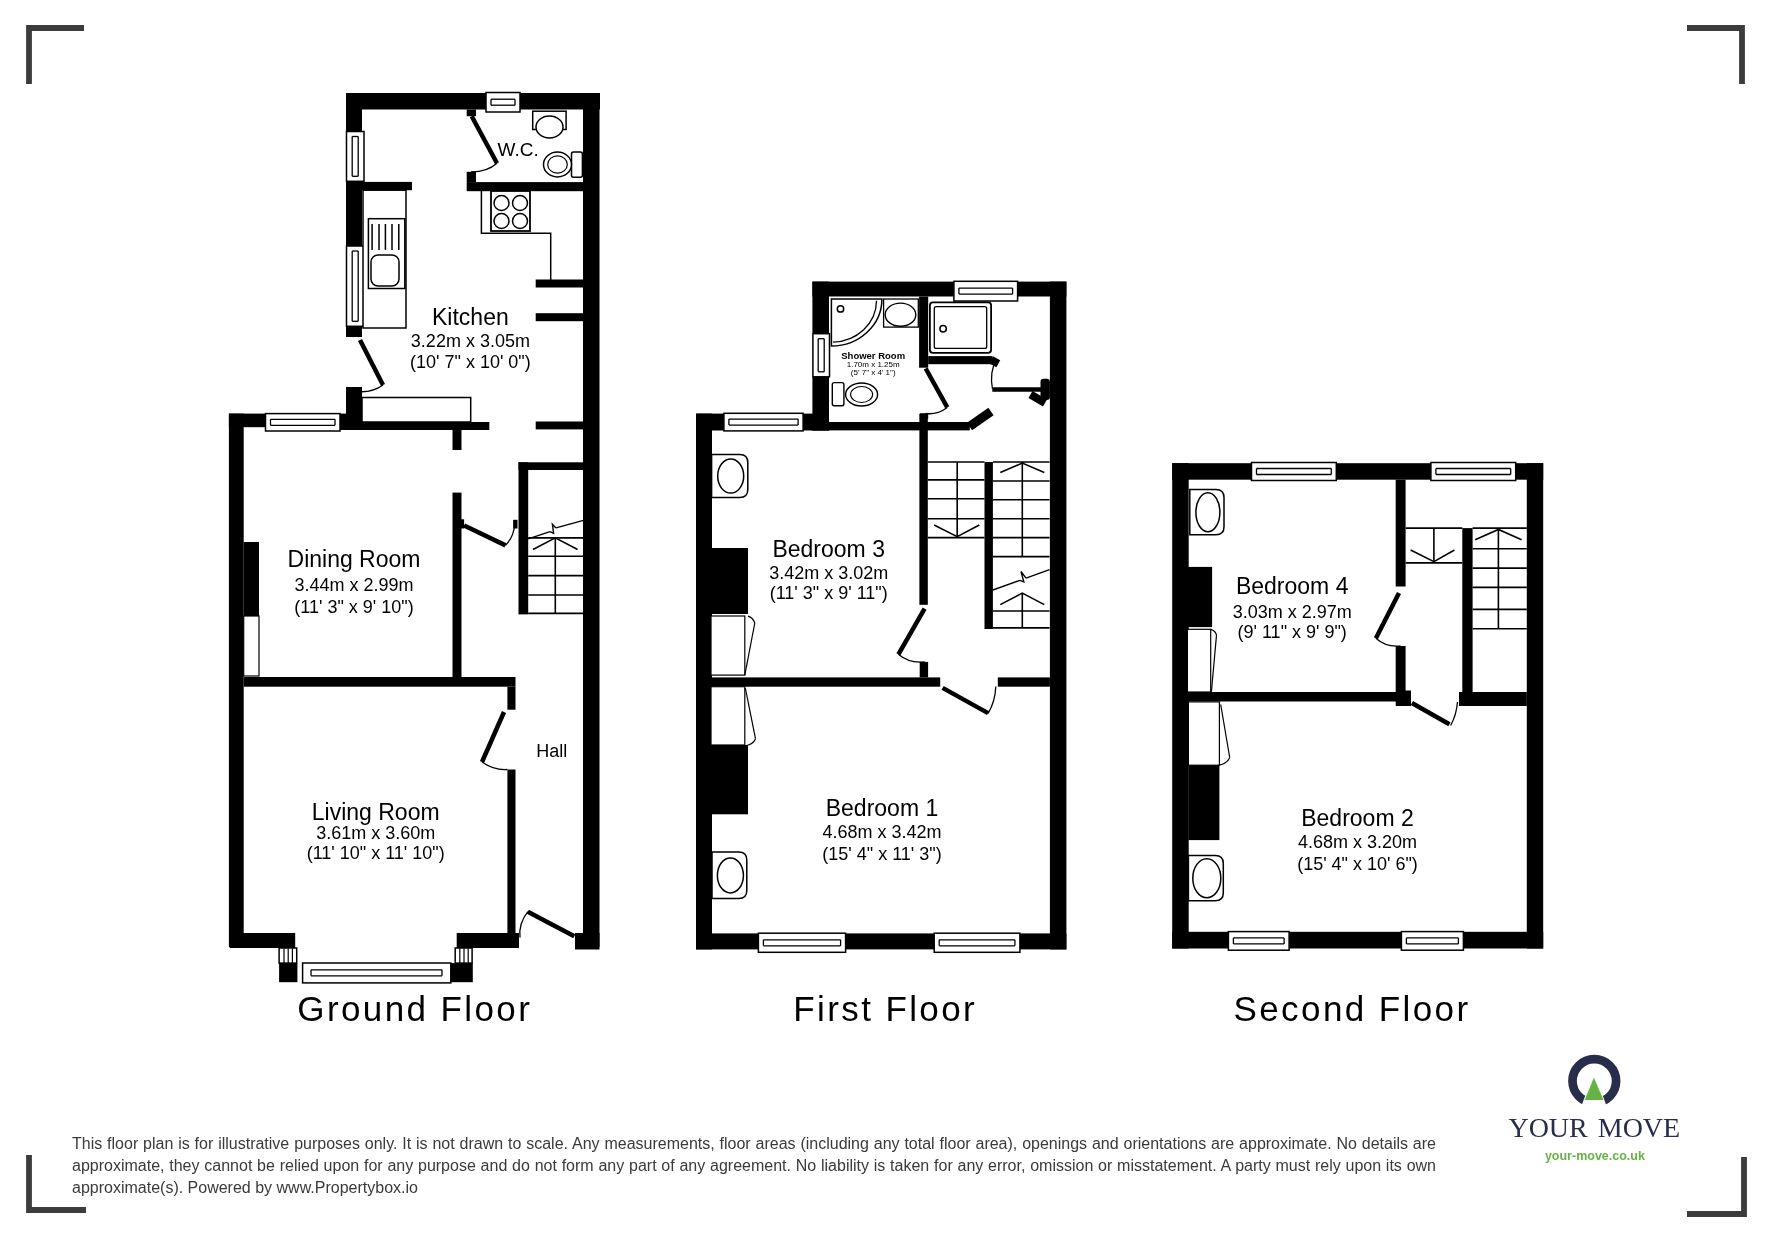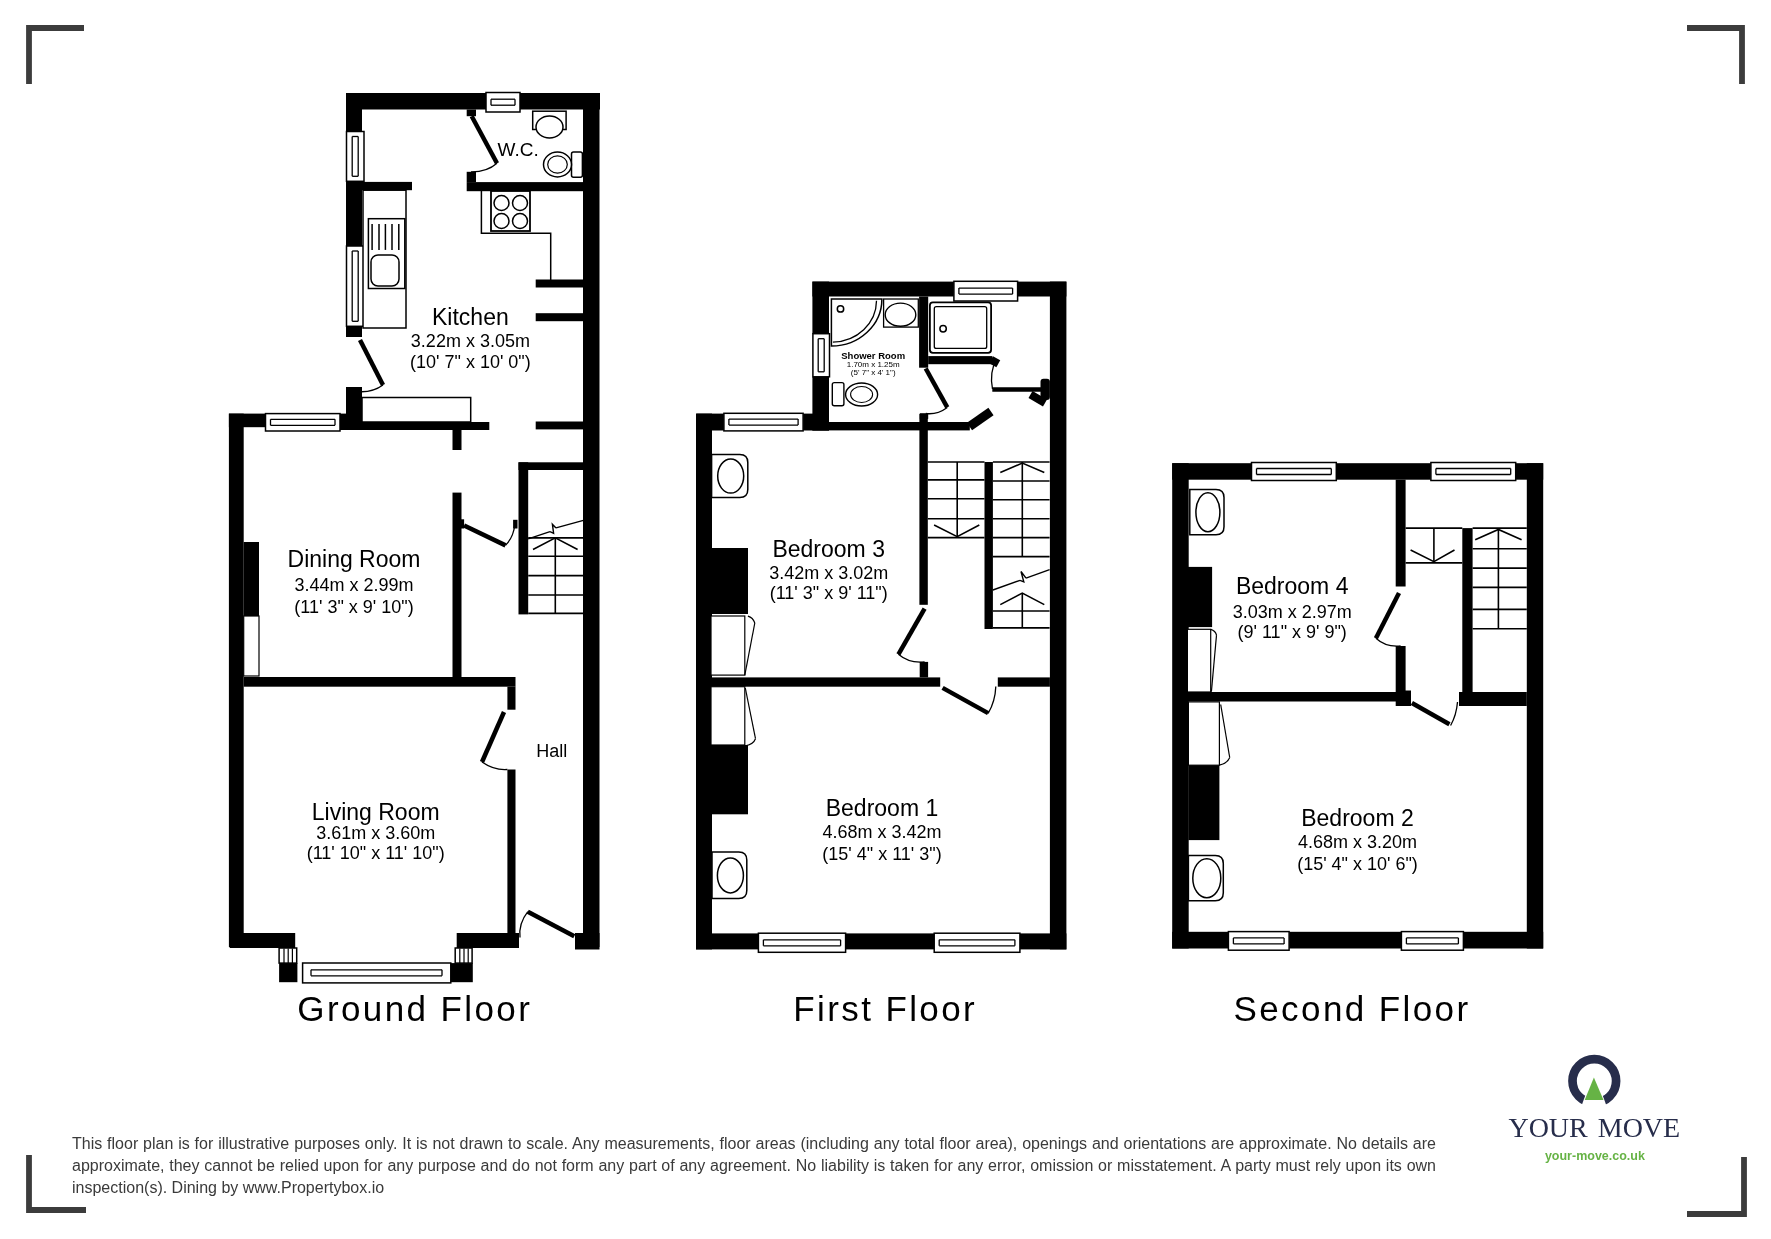--- a/index.html
+++ b/index.html
@@ -445,14 +445,14 @@
 <polygon points="1593.9,1077.5 1584.7,1100.0 1603.5,1100.0" fill="#66b345"></polygon>
 
 <text x="1594.3" y="1136.5" font-size="28" text-anchor="middle" font-weight="normal" fill="#272d4b" font-family="&quot;Liberation Serif&quot;, serif" word-spacing="3">YOUR MOVE</text>
 
 <text x="1594.9" y="1159.5" font-size="12.5" text-anchor="middle" font-weight="bold" fill="#66b345" font-family="&quot;Liberation Sans&quot;, sans-serif">your-move.co.uk</text>
 </svg>
 
 <div id="disclaimer">
 <div class="j">This floor plan is for illustrative purposes only. It is not drawn to scale. Any measurements, floor areas (including any total floor area), openings and orientations are approximate. No details are</div>
 <div class="j">approximate, they cannot be relied upon for any purpose and do not form any part of any agreement. No liability is taken for any error, omission or misstatement. A party must rely upon its own</div>
-<div>inspection(s). Dining by www.Propertybox.io</div>
+<div>approximate(s). Powered by www.Propertybox.io</div>
 </div>
 
 </body></html>

